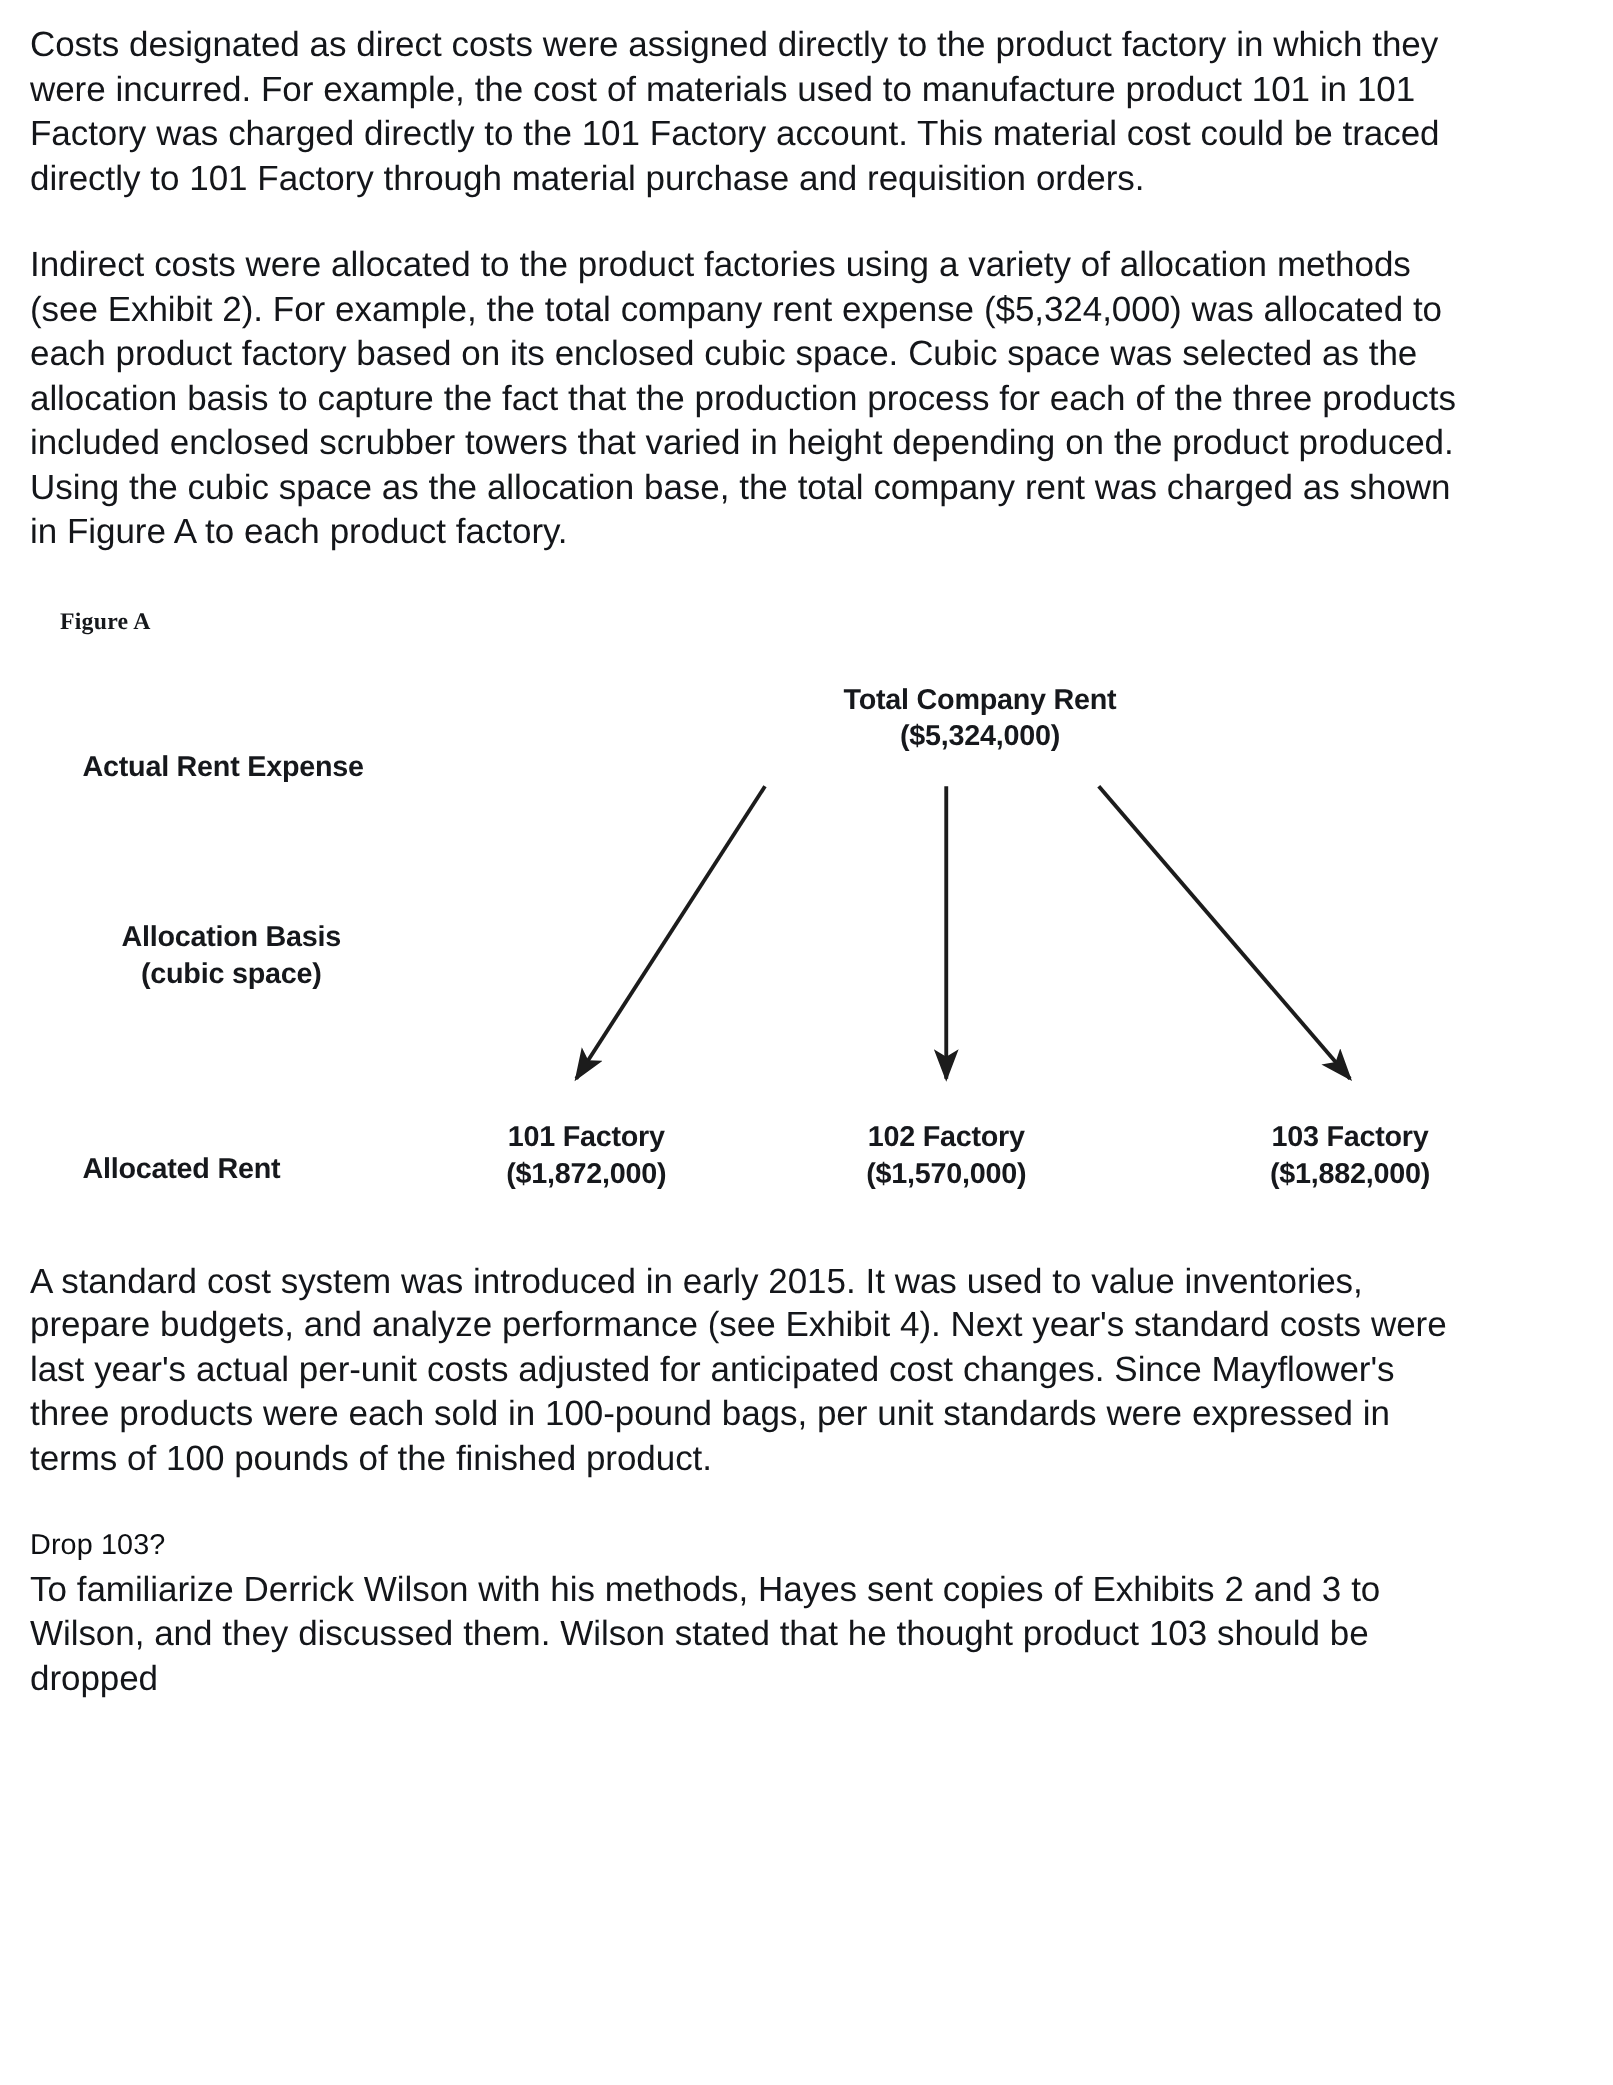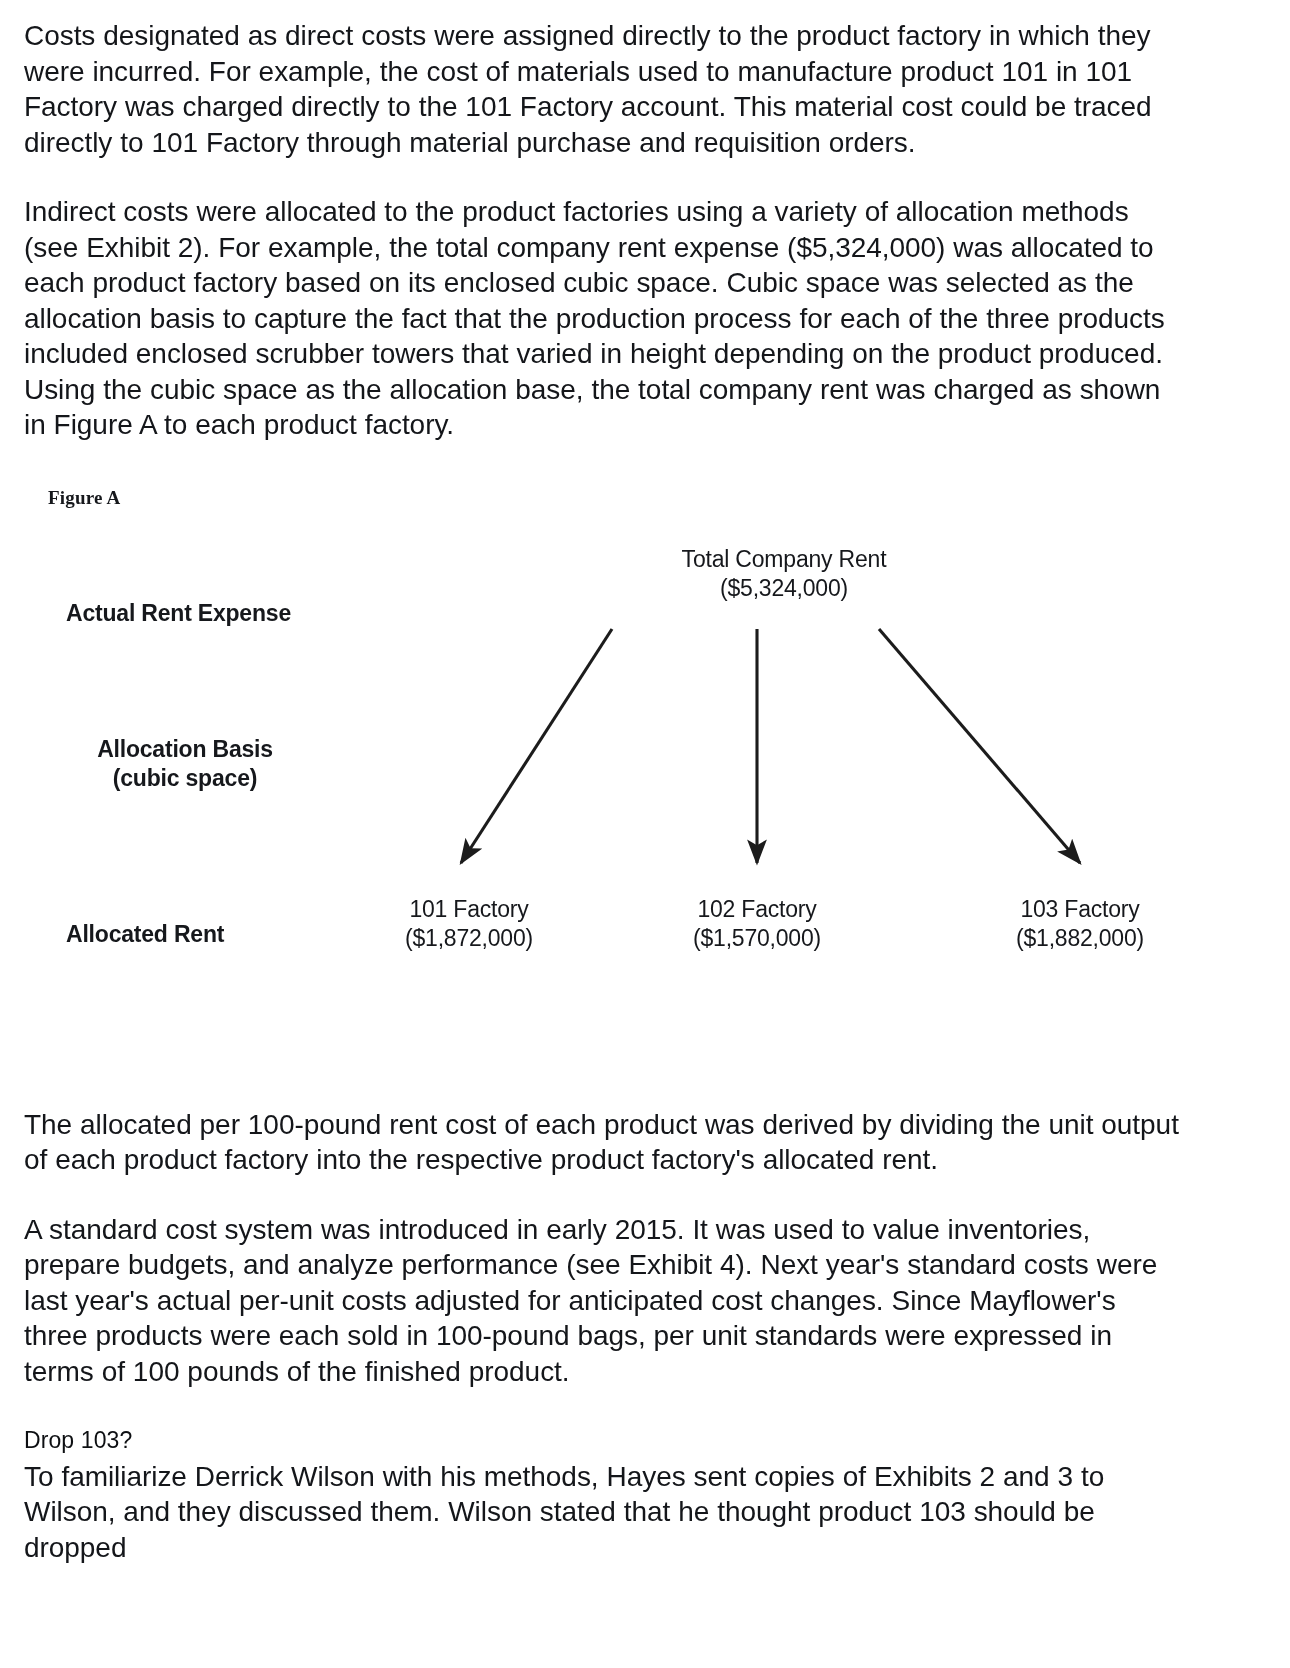--- a/index.html
+++ b/index.html
@@ -76,21 +76,21 @@
     white-space: nowrap;
     letter-spacing: -0.2px;
   }
 
   .row-label { left: 42px; }
   .row-label.centered { text-align: center; width: 250px; left: 36px; }
 
   .node {
     position: absolute;
     font-family: "Liberation Sans", sans-serif;
-    font-weight: normal;
+    font-weight: bold;
     font-size: 23px;
     line-height: 29px;
     color: #16181c;
     text-align: center;
     white-space: nowrap;
     letter-spacing: -0.2px;
   }
 
   .fig-svg {
     position: absolute;
@@ -142,20 +142,19 @@
     <div class="node" style="left:325px; top:447px; width:240px;">($1,872,000)</div>
 
     <div class="node" style="left:613px; top:418px; width:240px;">102 Factory</div>
     <div class="node" style="left:613px; top:447px; width:240px;">($1,570,000)</div>
 
     <div class="node" style="left:936px; top:418px; width:240px;">103 Factory</div>
     <div class="node" style="left:936px; top:447px; width:240px;">($1,882,000)</div>
 
   </div>
 
-  <p class="para" style="margin-top:100px;">The allocated per 100-pound rent cost of each product was derived by dividing the unit output of each product factory into the respective product factory's allocated rent.</p>
 
   <p class="para">A standard cost system was introduced in early 2015. It was used to value inventories, prepare budgets, and analyze performance (see Exhibit 4). Next year's standard costs were last year's actual per-unit costs adjusted for anticipated cost changes. Since Mayflower's three products were each sold in 100-pound bags, per unit standards were expressed in terms of 100 pounds of the finished product.</p>
 
   <div class="section-head">Drop 103?</div>
   <p class="para tight">To familiarize Derrick Wilson with his methods, Hayes sent copies of Exhibits 2 and 3 to Wilson, and they discussed them. Wilson stated that he thought product 103 should be dropped</p>
 
 </div>
 
 </body></html>

